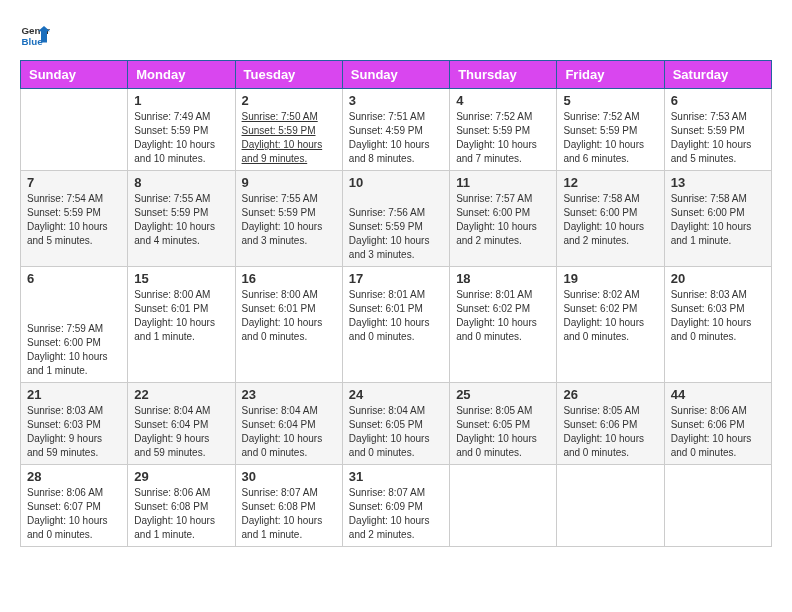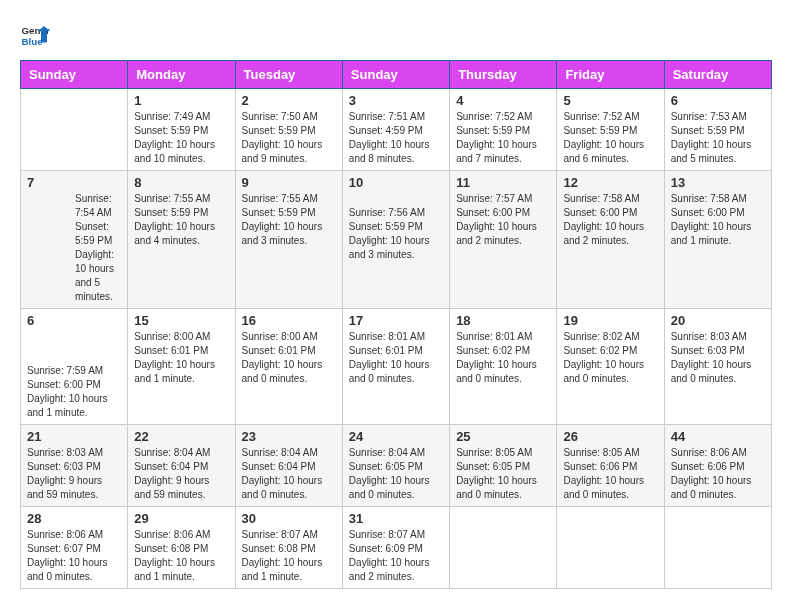--- a/index.html
+++ b/index.html
@@ -108,21 +108,21 @@
   <tr>
         <td class="empty-cell"></td>
         <td>
           <div class="day-number">1</div>
           <div class="day-info" style="white-space: pre-line;">Sunrise: 7:49 AM
 Sunset: 5:59 PM
 Daylight: 10 hours and 10 minutes.</div>
         </td>
         <td>
           <div class="day-number">2</div>
-          <div class="day-info" style="white-space: pre-line;">Sunrise: 7:50 AM
+          <div class="day-info" style="white-space: pre-line; text-decoration: underline;">Sunrise: 7:50 AM
 Sunset: 5:59 PM
 Daylight: 10 hours and 9 minutes.</div>
         </td>
         <td>
           <div class="day-number">3</div>
           <div class="day-info" style="white-space: pre-line;">Sunrise: 7:51 AM
 Sunset: 4:59 PM
 Daylight: 10 hours and 8 minutes.</div>
         </td>
         <td>
@@ -140,21 +140,21 @@
         <td>
           <div class="day-number">6</div>
           <div class="day-info" style="white-space: pre-line;">Sunrise: 7:53 AM
 Sunset: 5:59 PM
 Daylight: 10 hours and 5 minutes.</div>
         </td>
       </tr>
       <tr>
         <td>
           <div class="day-number">7</div>
-          <div class="day-info" style="white-space: pre-line; margin-left: 48px;">Sunrise: 7:54 AM
+          <div class="day-info" style="white-space: pre-line;">Sunrise: 7:54 AM
 Sunset: 5:59 PM
 Daylight: 10 hours and 5 minutes.</div>
         </td>
         <td>
           <div class="day-number">8</div>
           <div class="day-info" style="white-space: pre-line;">Sunrise: 7:55 AM
 Sunset: 5:59 PM
 Daylight: 10 hours and 4 minutes.</div>
         </td>
         <td>

